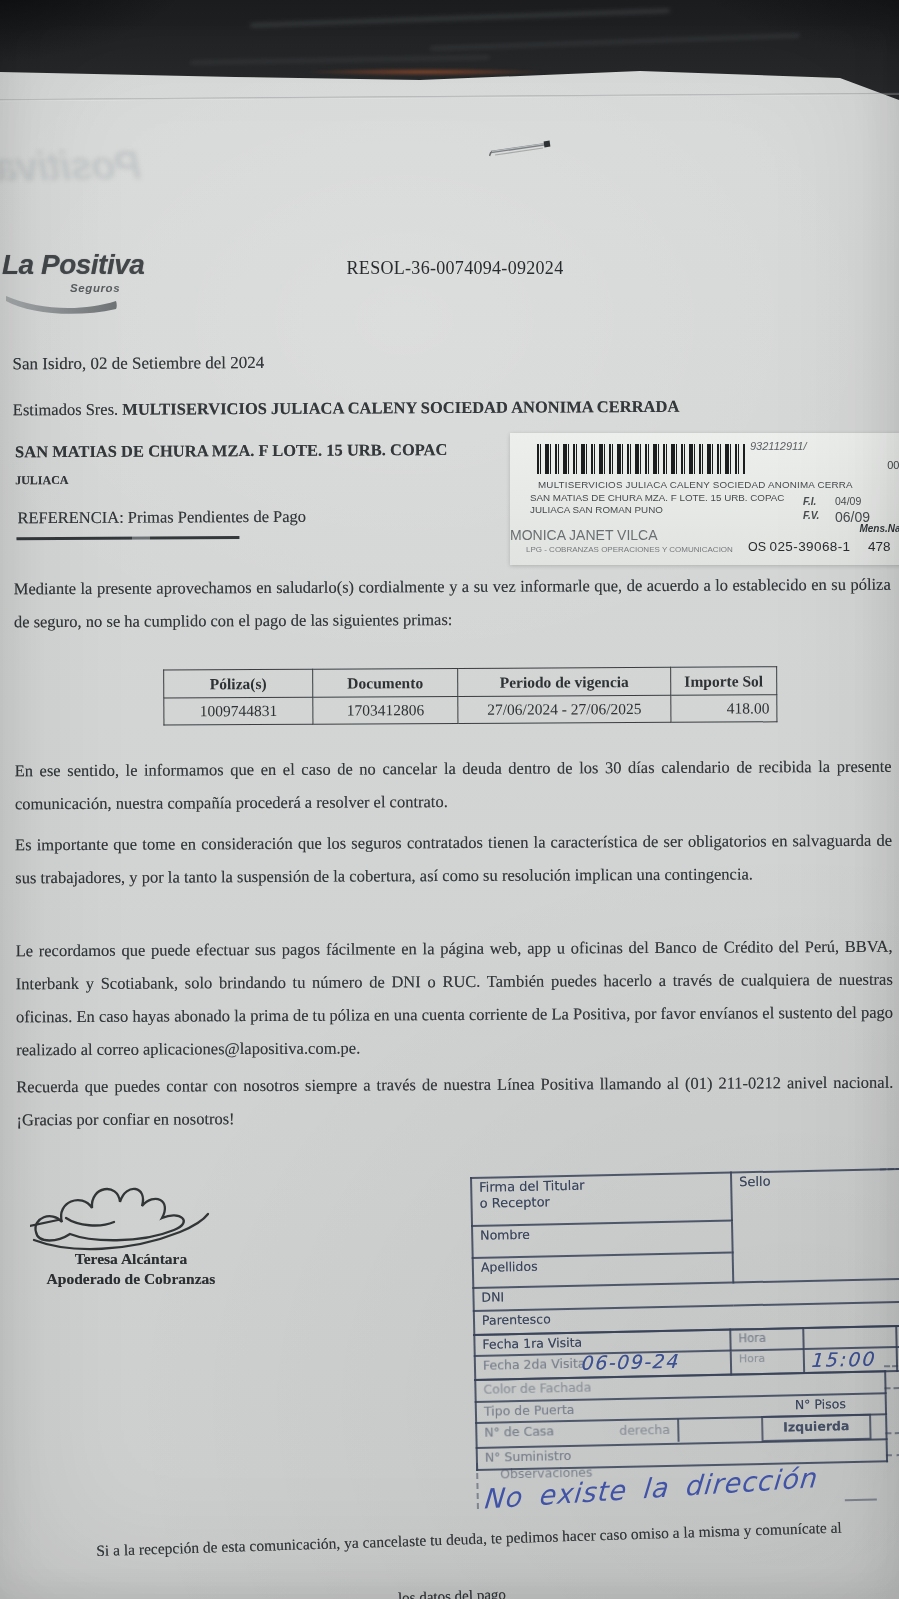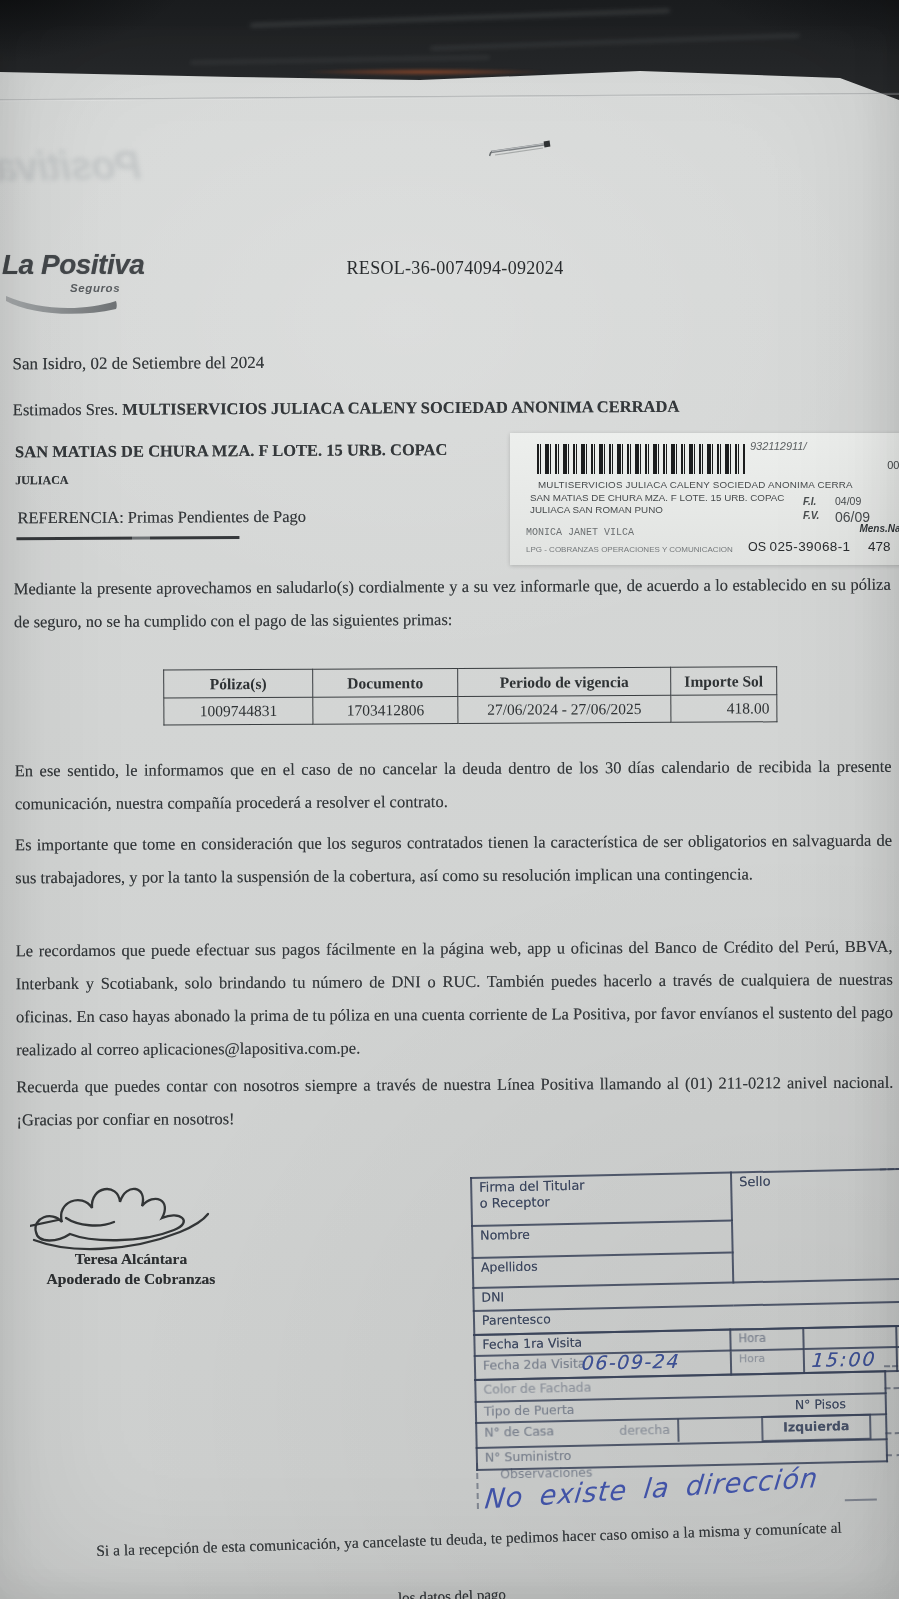--- a/index.html
+++ b/index.html
@@ -70,21 +70,21 @@
   .bcnum{left:240px;top:7px;font-size:11px;color:#5c6062;font-style:italic;}
   .docnum{right:3px;top:26px;font-size:11px;color:#44484a;}
   .sl1{left:28px;top:46px;font-size:9.8px;letter-spacing:.2px;}
   .sl2{left:20px;top:59px;font-size:9.8px;}
   .sl3{left:20px;top:71px;font-size:9.8px;}
   .fi{left:293px;top:63px;font:italic 700 10px "Liberation Sans",sans-serif;}
   .fiv{left:325px;top:62px;font-size:10.5px;}
   .fv{left:293px;top:77px;font:italic 700 10px "Liberation Sans",sans-serif;}
   .fvv{left:325px;top:76px;font-size:14px;text-align:right;}
   .mens{right:3px;top:90px;font:italic 700 10px "Liberation Sans",sans-serif;color:#33383b;}
-  .agent{left:16px;top:94px;font-size:10px;color:#6b6f71;font-family:Liberation Mono, monospace;}
+  .agent{left:0;top:94px;font-size:14px;color:#6b6f71;}
   .dept{left:16px;top:112px;font-size:8px;color:#74787a;}
   .osrow{left:238px;top:106px;font-size:12.5px;color:#2a2d2f;}
   .osrow .osv{font-size:13.5px;letter-spacing:.4px;margin-top:32px;}
   .osrow .ose{margin-left:14px;font-size:13.5px;}
   
   .sig{left:30px;top:1168px;}
   .signame{left:28px;top:1250px;width:206px;text-align:center;font-weight:bold;font-size:15.5px;color:#2d3032;}
   .sigrole{left:14px;top:1270px;width:234px;text-align:center;font-weight:bold;font-size:15.5px;color:#2d3032;}
   
   .vform{left:470px;top:1177px;width:412px;transform:rotate(-1.2deg);transform-origin:0 0;

